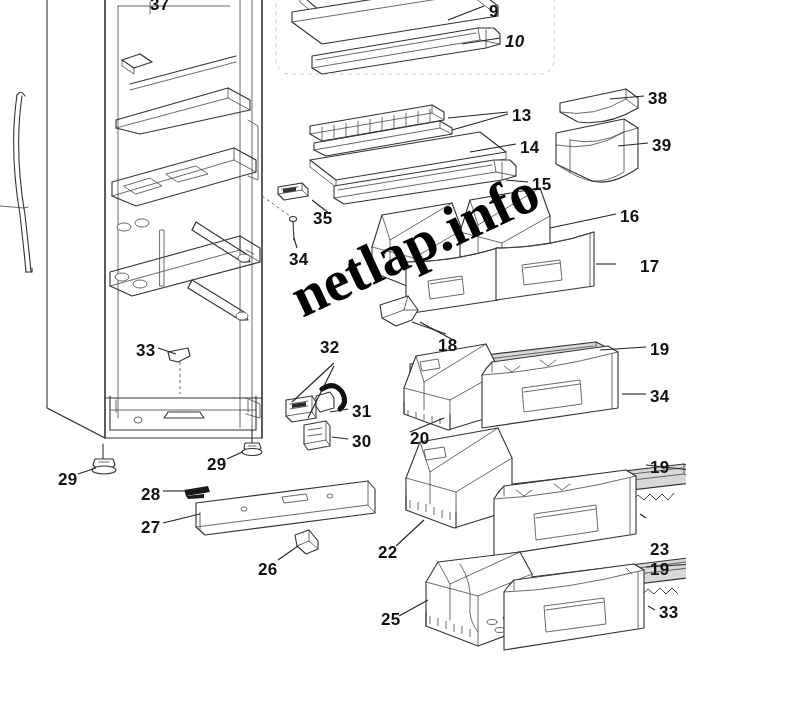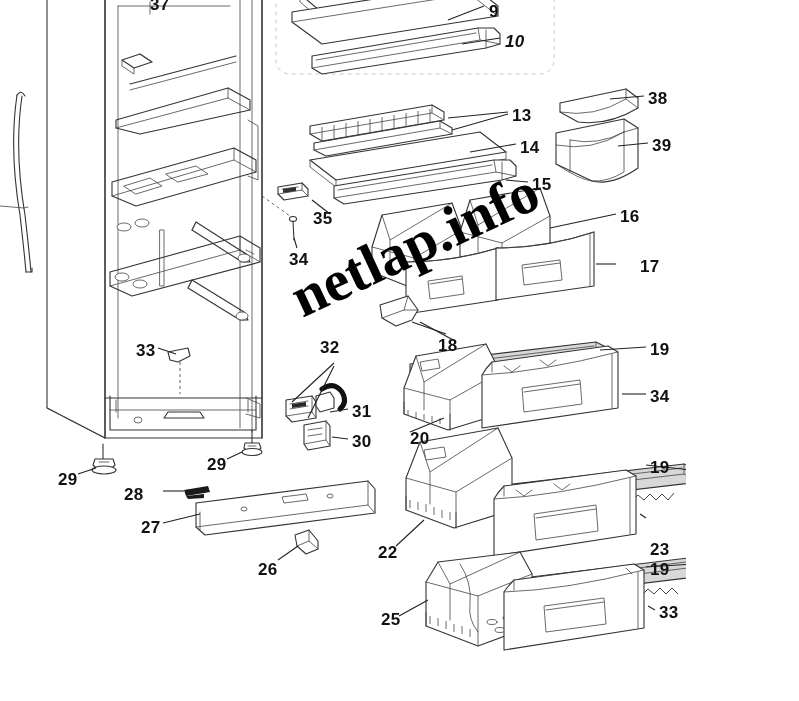--- a/index.html
+++ b/index.html
@@ -452,21 +452,21 @@
   <div class="lbl" style="left:620px;top:258px;margin-left:20px;">17</div>
   <div class="lbl" style="left:313px;top:210px;">35</div>
   <div class="lbl" style="left:289px;top:251px;">34</div>
   <div class="lbl" style="left:136px;top:342px;">33</div>
   <div class="lbl" style="left:438px;top:337px;">18</div>
   <div class="lbl" style="left:320px;top:339px;">32</div>
   <div class="lbl" style="left:352px;top:403px;">31</div>
   <div class="lbl" style="left:352px;top:433px;">30</div>
   <div class="lbl" style="left:58px;top:471px;">29</div>
   <div class="lbl" style="left:207px;top:456px;">29</div>
-  <div class="lbl" style="left:124px;top:486px;text-align:center;">28</div>
+  <div class="lbl" style="left:141px;top:486px;text-align:center;">28</div>
   <div class="lbl" style="left:141px;top:519px;">27</div>
   <div class="lbl" style="left:258px;top:561px;">26</div>
   <div class="lbl" style="left:650px;top:341px;">19</div>
   <div class="lbl" style="left:650px;top:388px;">34</div>
   <div class="lbl" style="left:410px;top:430px;">20</div>
   <div class="lbl" style="left:650px;top:459px;">19</div>
   <div class="lbl" style="left:650px;top:512px;margin-top:29px;">23</div>
   <div class="lbl" style="left:378px;top:544px;">22</div>
   <div class="lbl" style="left:650px;top:561px;">19</div>
   <div class="lbl" style="left:659px;top:604px;">33</div>

